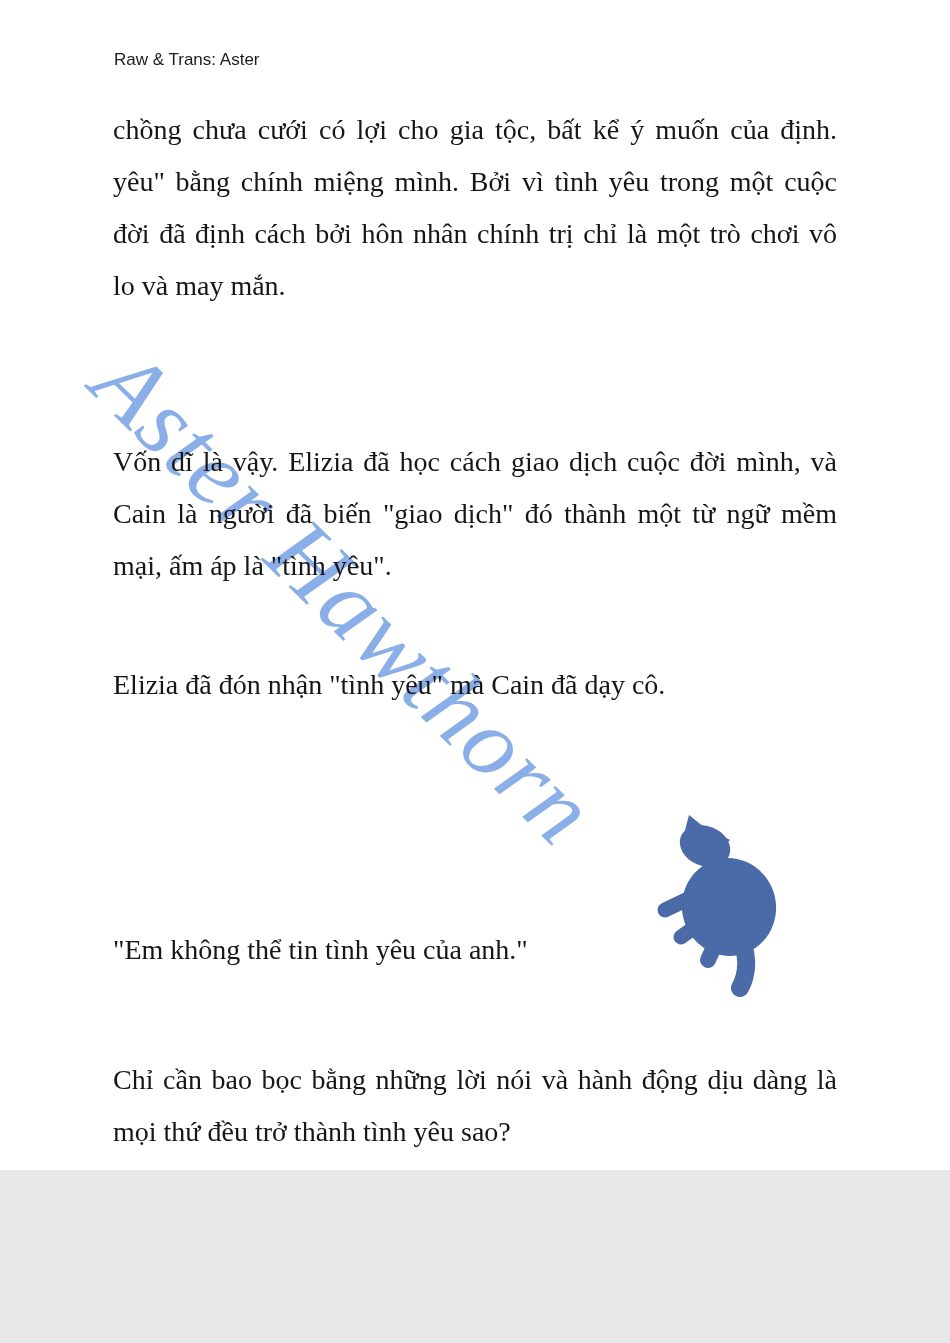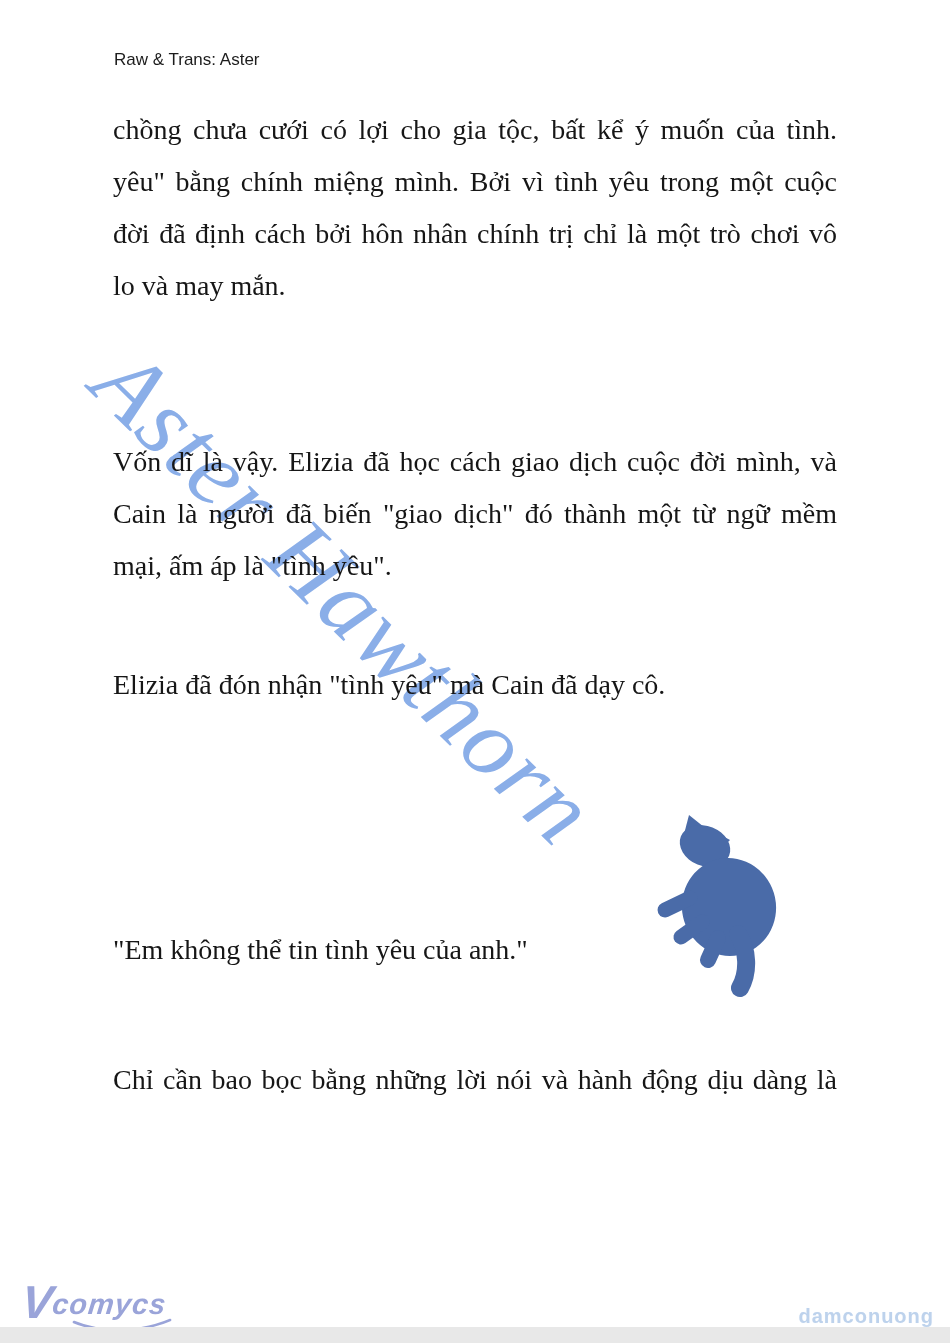--- a/index.html
+++ b/index.html
@@ -1,17 +1,17 @@
 <!DOCTYPE html>
 <html style="--body-text: #161616; --watermark: #8aaee8; --cat: #4a6ba8; --footer-green: #3f8a44; --logo-vcomycs: #9aa4d9; --logo-damconuong: #bdd2ec;"><head>
 <meta charset="utf-8">
 <style>
   html,body { margin:0; padding:0; background:#e8e8e8; }
   .page {
-    position:relative; width:950px; height:1327px; background:#ffffff;
+    position:relative; width:950px; height:1170px; background:#ffffff;
     margin:0 auto; overflow:hidden;
     font-family:"Liberation Serif","DejaVu Serif",serif;
   }
   .header-credit {
     position:absolute; left:114px; top:50px;
     font-family:"Liberation Sans","DejaVu Sans",sans-serif;
     font-size:17px; color:#1c1c1c; z-index:2;
   }
   .watermark {
     position:absolute; left:150px; top:326px;
@@ -58,38 +58,39 @@
 </head>
 <body>
 
 <div class="page">
 
   <div class="header-credit">Raw &amp; Trans: Aster</div>
 
   <div class="watermark">Aster Hawthorn</div>
 
   <div class="para" id="para1">
-      <div class="line">chồng chưa cưới có lợi cho gia tộc, bất kể ý muốn của tình.</div>
+      <div class="line">chồng chưa cưới có lợi cho gia tộc, bất kể ý muốn của định.</div>
       <div class="line">yêu" bằng chính miệng mình. Bởi vì tình yêu trong một cuộc</div>
       <div class="line">đời đã định cách bởi hôn nhân chính trị chỉ là một trò chơi vô</div>
       <div class="line last">lo và may mắn.</div>
     </div>
   <div class="para" id="para2">
       <div class="line">Vốn dĩ là vậy. Elizia đã học cách giao dịch cuộc đời mình, và</div>
       <div class="line">Cain là người đã biến "giao dịch" đó thành một từ ngữ mềm</div>
       <div class="line last">mại, ấm áp là "tình yêu".</div>
     </div>
   <div class="para" id="para3">
       <div class="line last">Elizia đã đón nhận "tình yêu" mà Cain đã dạy cô.</div>
     </div>
   <div class="para" id="para5">
       <div class="line last">"Em không thể tin tình yêu của anh."</div>
     </div>
   <div class="para" id="para6">
       <div class="line">Chỉ cần bao bọc bằng những lời nói và hành động dịu dàng là</div>
+      <div class="line last">mọi thứ đều trở thành tình yêu sao?</div>
     </div>
 
   <svg class="cat" width="180" height="190" viewBox="0 0 180 190" aria-hidden="true">
     <polygon class="cat-shape" points="33,28 39,5 54,17"></polygon>
     <polygon class="cat-shape" points="58,18 80,30 66,44"></polygon>
     <ellipse class="cat-shape" cx="55" cy="36" rx="26" ry="20" transform="rotate(22 55 36)"></ellipse>
     <ellipse class="cat-shape" cx="79" cy="97" rx="47" ry="49" transform="rotate(-12 79 97)"></ellipse>
     <line class="cat-stroke" x1="40" y1="88" x2="15" y2="100" stroke-width="15" stroke-linecap="round"></line>
     <line class="cat-stroke" x1="52" y1="112" x2="31" y2="127" stroke-width="15" stroke-linecap="round"></line>
     <line class="cat-stroke" x1="68" y1="128" x2="58" y2="150" stroke-width="16" stroke-linecap="round"></line>

